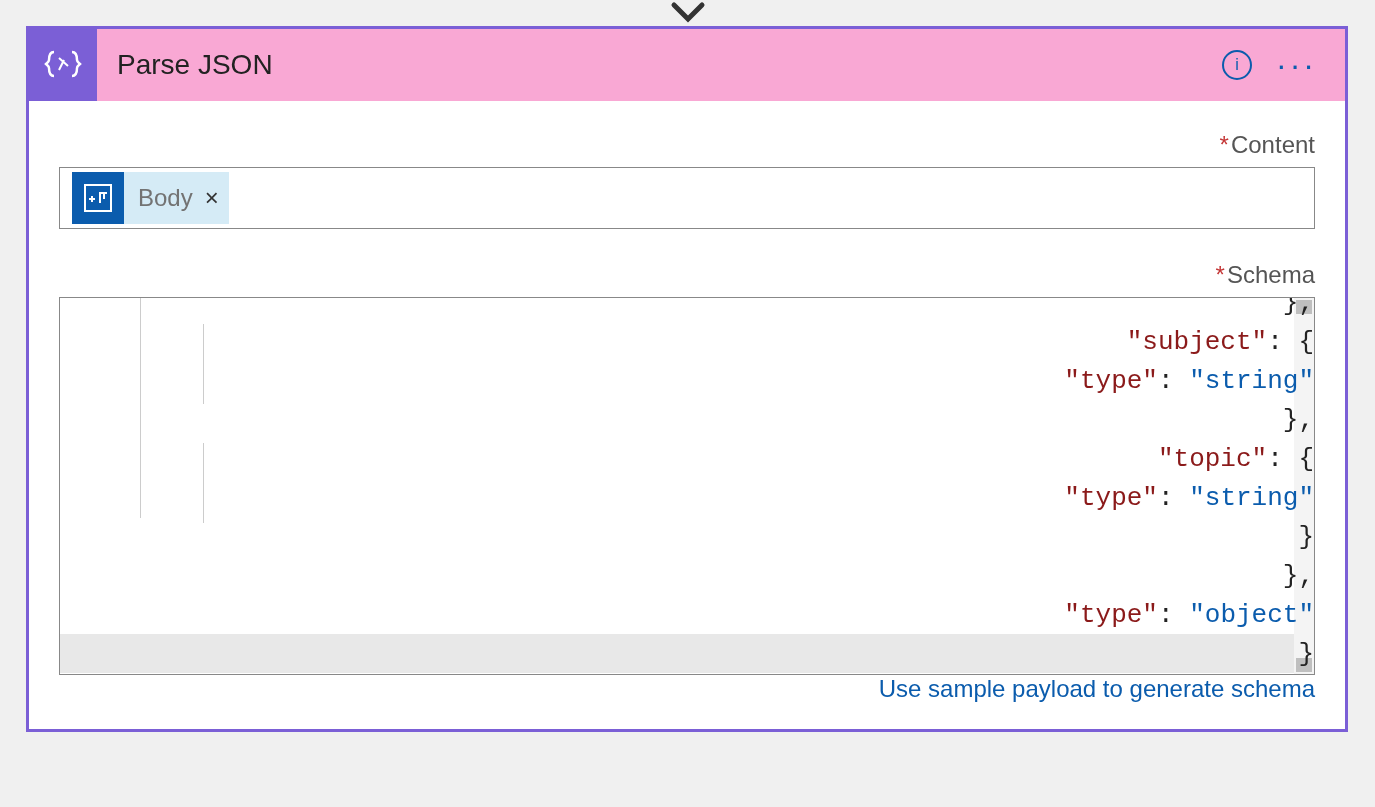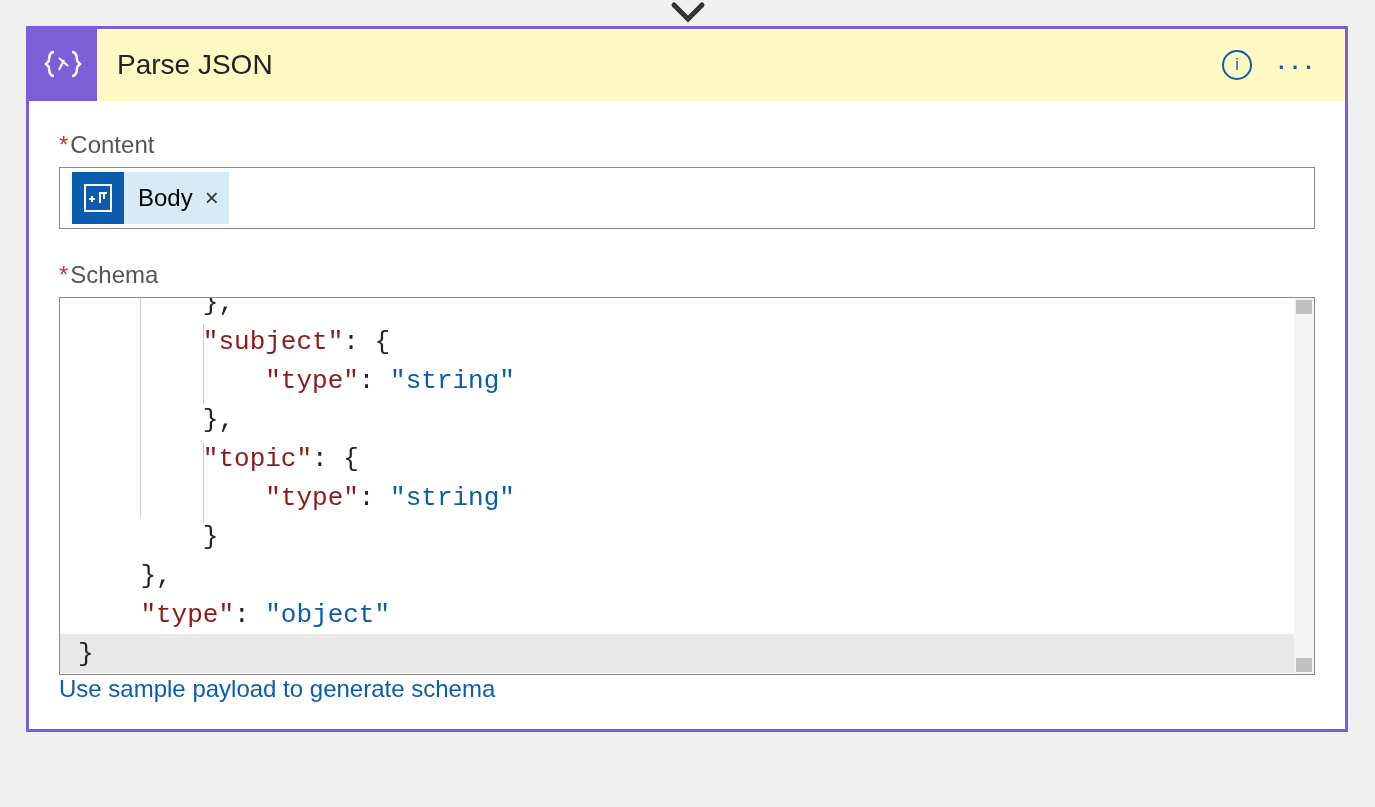--- a/index.html
+++ b/index.html
@@ -23,21 +23,21 @@
   position: absolute;
   left: 26px;
   top: 26px;
   width: 1322px;
   border: 3px solid #7b5fd6;
   background: #fff;
 }
 .card-header {
   display: flex;
   align-items: center;
-  background: #fef9c3;
+  background: #f9a8d4;
   height: 72px;
 }
 .header-icon {
   width: 68px;
   height: 72px;
   background: #7b5fd6;
   display: flex;
   align-items: center;
   justify-content: center;
   flex-shrink: 0;
@@ -71,20 +71,21 @@
 .dots {
   color: #0b5cad;
   font-size: 32px;
   letter-spacing: 3px;
   cursor: pointer;
   line-height: 10px;
 }
 .card-body {
   padding: 30px 30px 26px 30px;
   background: #fff;
+  text-align: right;
 }
 .field-label {
   font-size: 24px;
   color: #555;
   margin-bottom: 8px;
 }
 .req { color: #c43636; margin-right: 2px; }
 .content-box {
   border: 1px solid #888;
   background: #fff;
@@ -103,21 +104,21 @@
 .token-icon {
   width: 52px;
   height: 52px;
   background: #0b5cad;
   display: flex;
   align-items: center;
   justify-content: center;
 }
 .token-label {
   font-size: 24px;
-  color: #000000;
+  color: #737373;
   padding: 0 8px 0 14px;
 }
 .token-remove {
   font-size: 24px;
   color: #333;
   padding: 0 10px 0 4px;
   cursor: pointer;
 }
 .schema-box {
   border: 1px solid #888;

